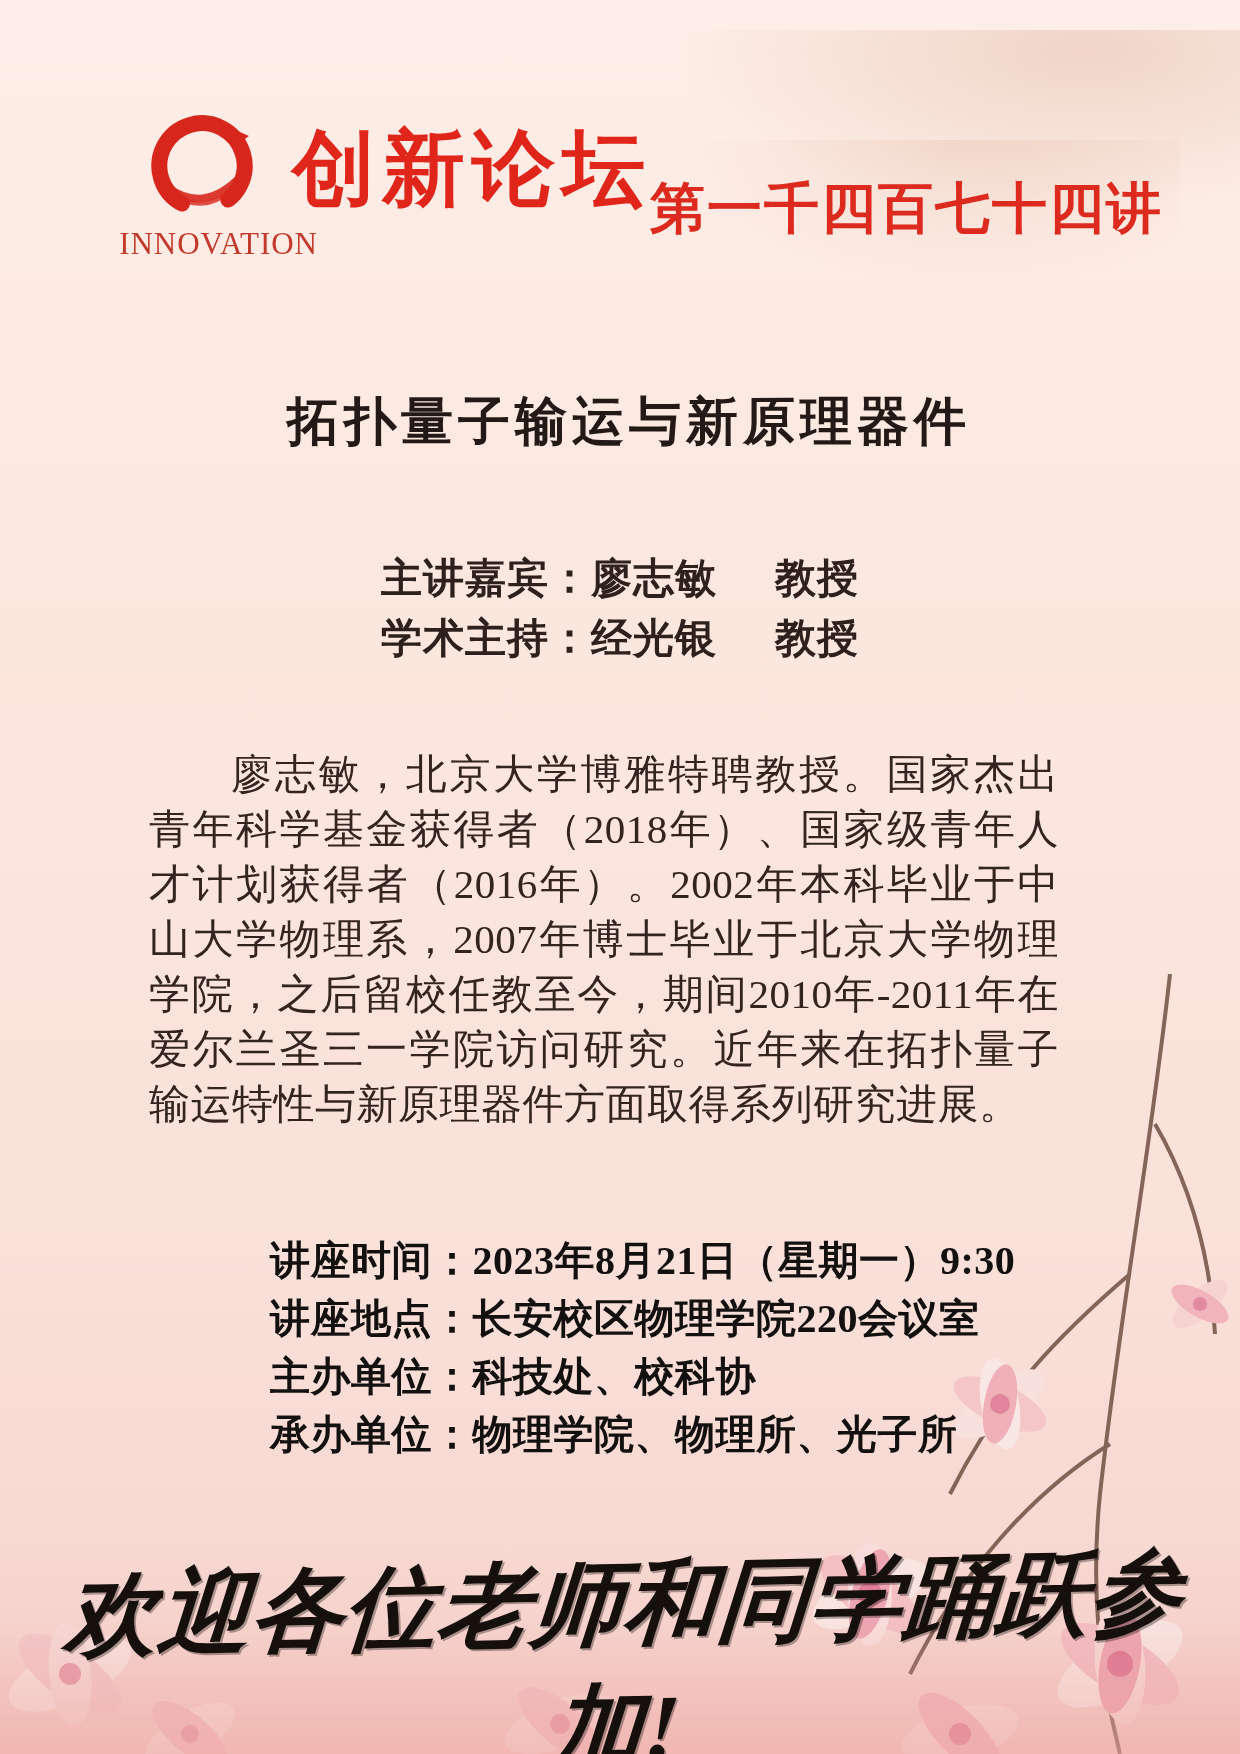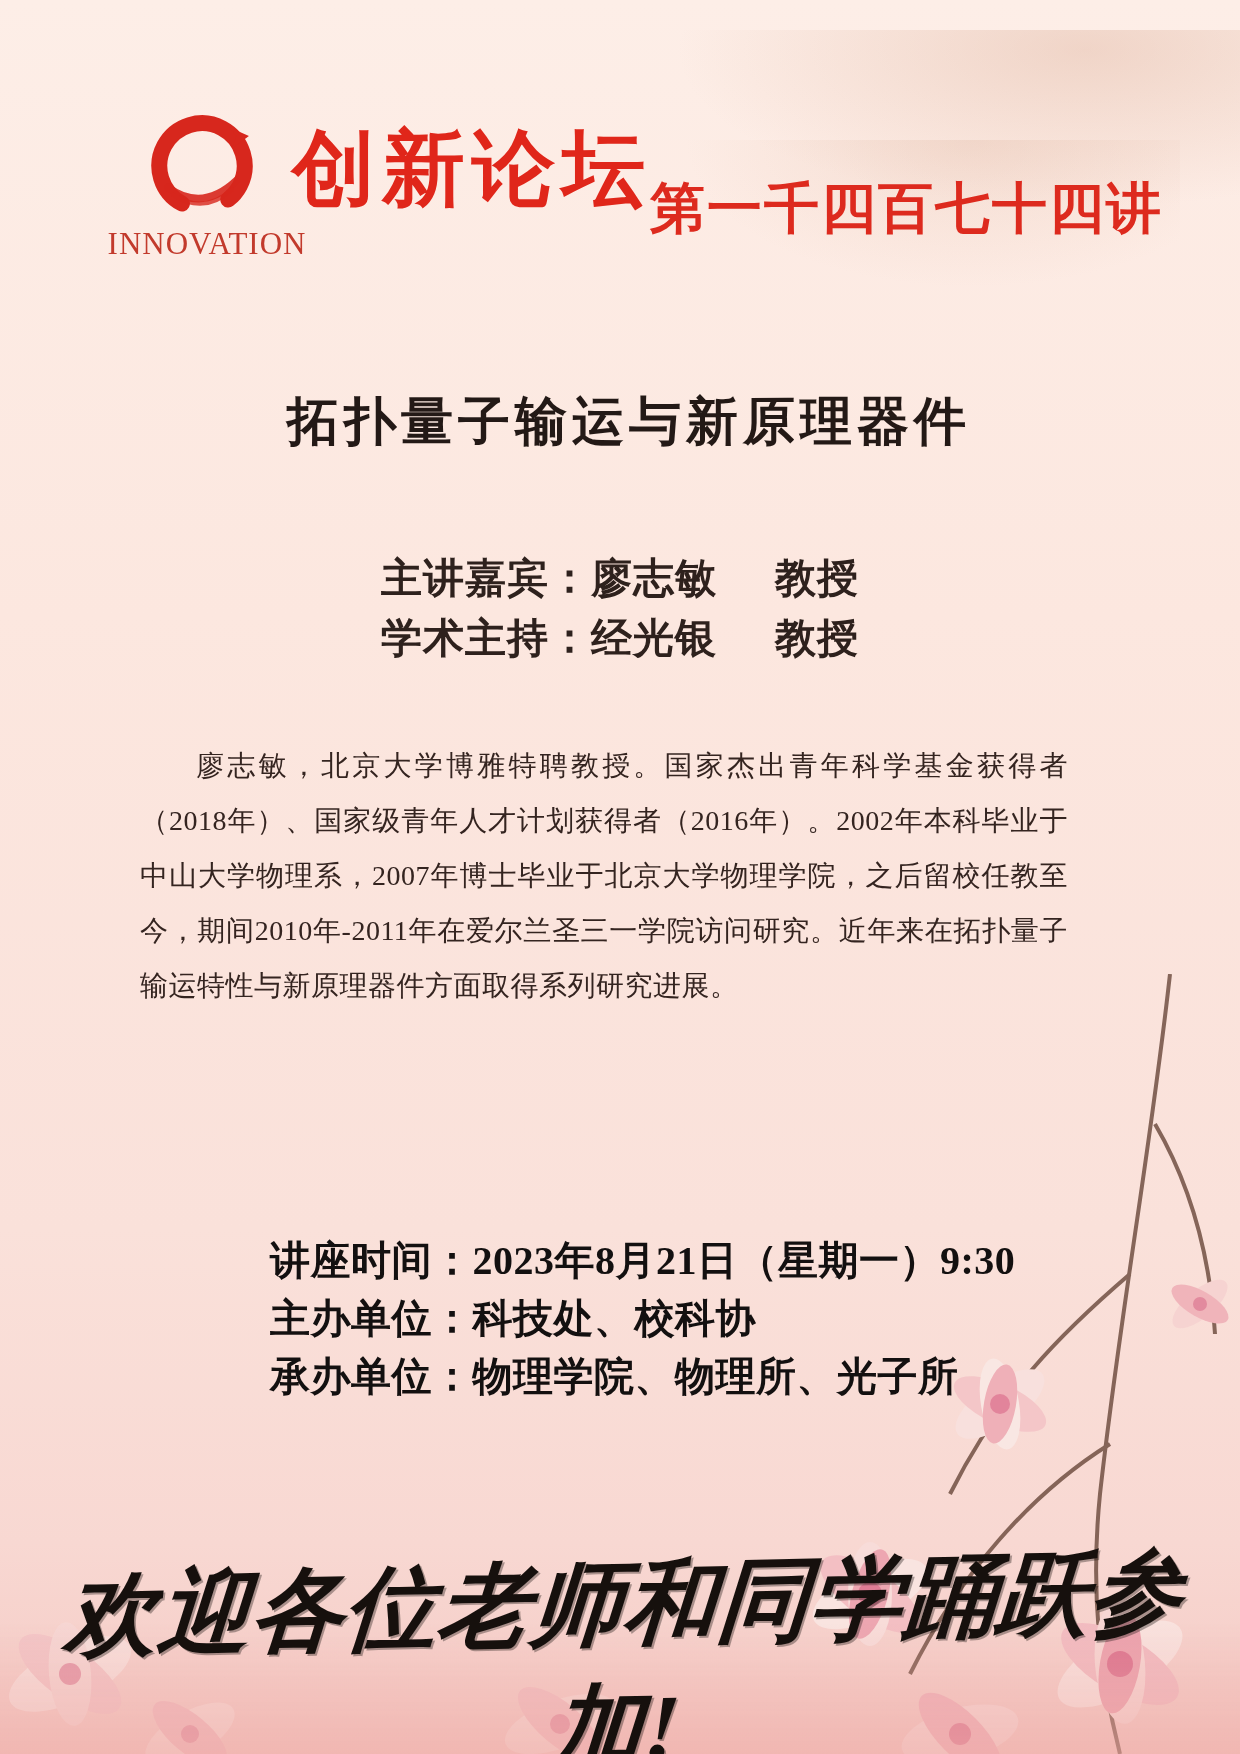--- a/index.html
+++ b/index.html
@@ -13,38 +13,38 @@
     background:radial-gradient(ellipse at 75% 10%,rgba(216,166,142,.35),transparent 62%);}
   .ridge2{position:absolute;top:140px;right:60px;width:520px;height:160px;
     background:radial-gradient(ellipse at 60% 0%,rgba(223,180,158,.28),transparent 65%);}
   .bottom-glow{position:absolute;bottom:0;left:0;width:100%;height:130px;
     background:linear-gradient(180deg,rgba(243,195,190,0),rgba(238,168,163,.55));}
   .flowers-br{position:absolute;right:0;bottom:0;}
   .flowers-bl{position:absolute;left:0;bottom:0;}
   .flowers-bm{position:absolute;left:430px;bottom:0;}
 
   .logo-mark{position:absolute;left:138px;top:104px;width:128px;height:128px;}
-  .logo-brand{position:absolute;left:96px;top:226px;width:222px;text-align:center;
+  .logo-brand{position:absolute;left:96px;top:226px;width:222px;text-align:right;
     font-size:31px;letter-spacing:1px;color:#c23a2c;font-weight:400;}
   .forum-title{position:absolute;left:292px;top:122px;font-size:83px;font-weight:700;
     color:#e0261a;letter-spacing:7px;line-height:1.15;font-family:Liberation Serif, serif;}
   .lecture-no{position:absolute;left:650px;top:172px;font-size:55px;font-weight:700;
     color:#dd2a1e;letter-spacing:2px;font-family:"Liberation Sans","DejaVu Sans",sans-serif;}
 
   .main-title{position:absolute;left:0;top:378px;width:100%;margin:9px;text-align:center;
     font-size:52px;font-weight:700;letter-spacing:5px;color:#231916;}
 
   .speakers{position:absolute;top:548px;left:0;width:100%;text-align:center;}
   .speakers-inner{width:max-content;margin:0 auto;}
   .speaker-row{display:flex;align-items:baseline;font-size:41px;line-height:60px;
     font-weight:600;color:#2e211d;letter-spacing:1px;}
   .speaker-gap{display:inline-block;width:58px;}
 
-  .bio{position:absolute;left:140px;right:172px;top:738px;margin:0;
-    font-size:28px;line-height:55px;text-align:justify;text-indent:2em;
+  .bio{position:absolute;left:140px;right:172px;top:738px;margin:9px;
+    font-size:41px;line-height:55px;text-align:justify;text-indent:2em;
     color:#342420;font-weight:500;letter-spacing:.5px;}
 
   .details{position:absolute;left:270px;top:1232px;}
   .detail-row{font-size:40px;line-height:58px;font-weight:700;color:#131010;letter-spacing:.5px;}
   .detail-row .val{font-weight:700;}
 
   .welcome{position:absolute;left:0;top:1542px;width:100%;text-align:center;margin:0;
     font-size:92px;font-weight:700;font-style:italic;color:#16100d;letter-spacing:1px;
     transform:skewX(-5deg) rotate(-1.2deg);
     text-shadow:2px 2px 0 rgba(22,16,13,.35);}
@@ -87,20 +87,23 @@
           <span>教授</span>
       </div>
     </div>
   </div>
 
   <p class="bio">廖志敏，北京大学博雅特聘教授。国家杰出青年科学基金获得者（2018年）、国家级青年人才计划获得者（2016年）。2002年本科毕业于中山大学物理系，2007年博士毕业于北京大学物理学院，之后留校任教至今，期间2010年-2011年在爱尔兰圣三一学院访问研究。近年来在拓扑量子输运特性与新原理器件方面取得系列研究进展。</p>
 
   <div class="details">
     <div class="detail-row">
       <span class="lbl">讲座时间：</span><span class="val">2023年8月21日（星期一）9:30</span>
+    </div>
+    <div class="detail-row">
+      <span class="lbl">讲座地点：</span><span class="val">长安校区物理学院220会议室</span>
     </div>
     <div class="detail-row">
       <span class="lbl">主办单位：</span><span class="val">科技处、校科协</span>
     </div>
     <div class="detail-row">
       <span class="lbl">承办单位：</span><span class="val">物理学院、物理所、光子所</span>
     </div>
   </div>
 
   <svg class="flowers-br" width="540" height="780" viewBox="0 0 540 780">

